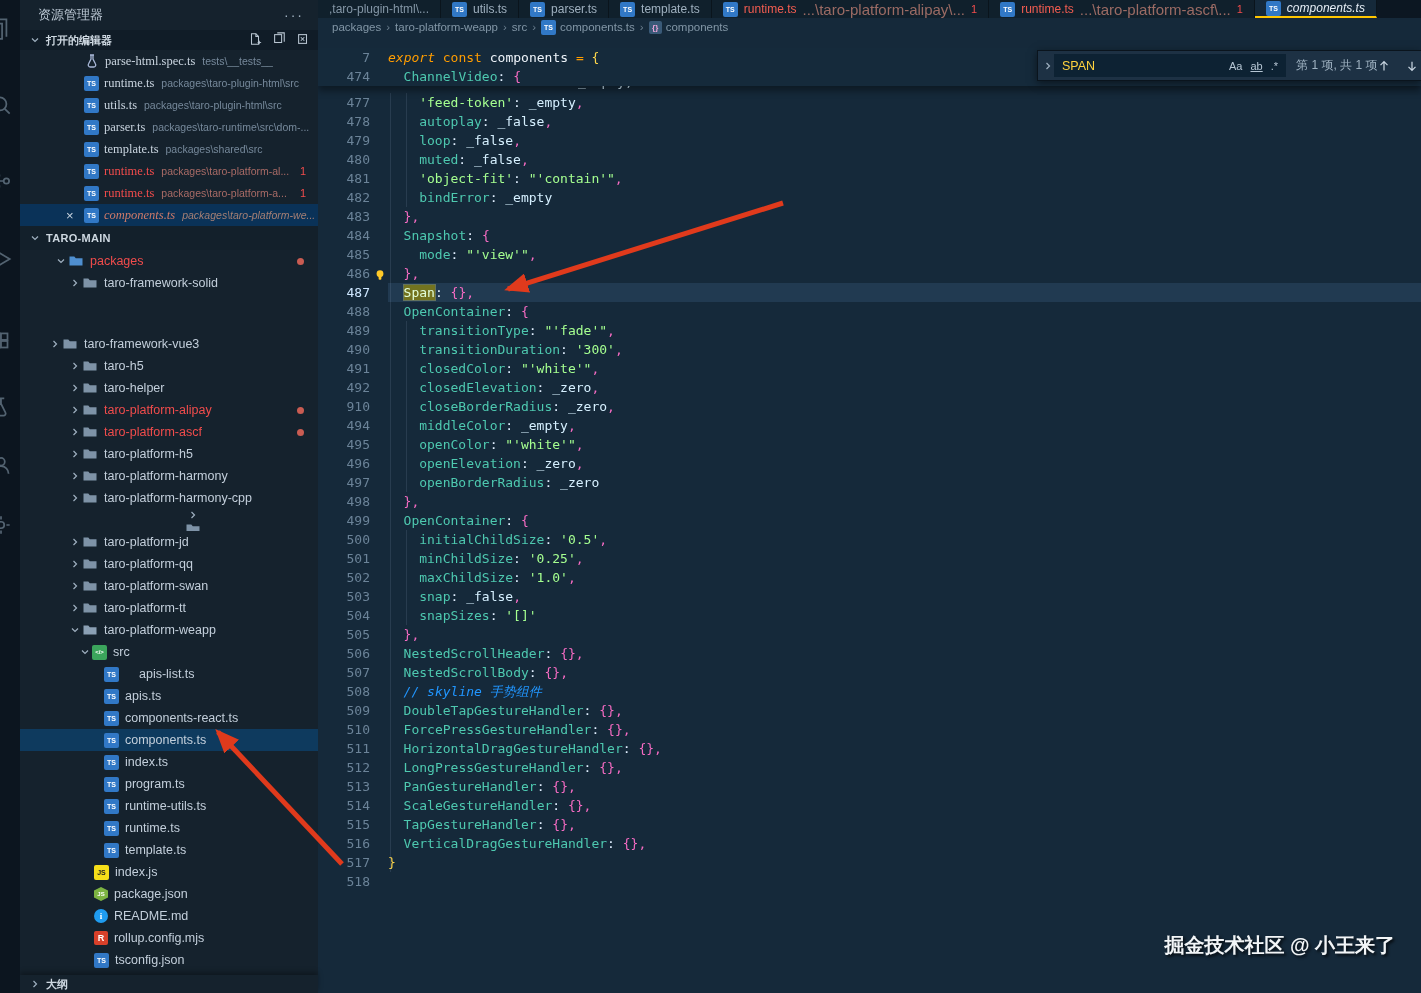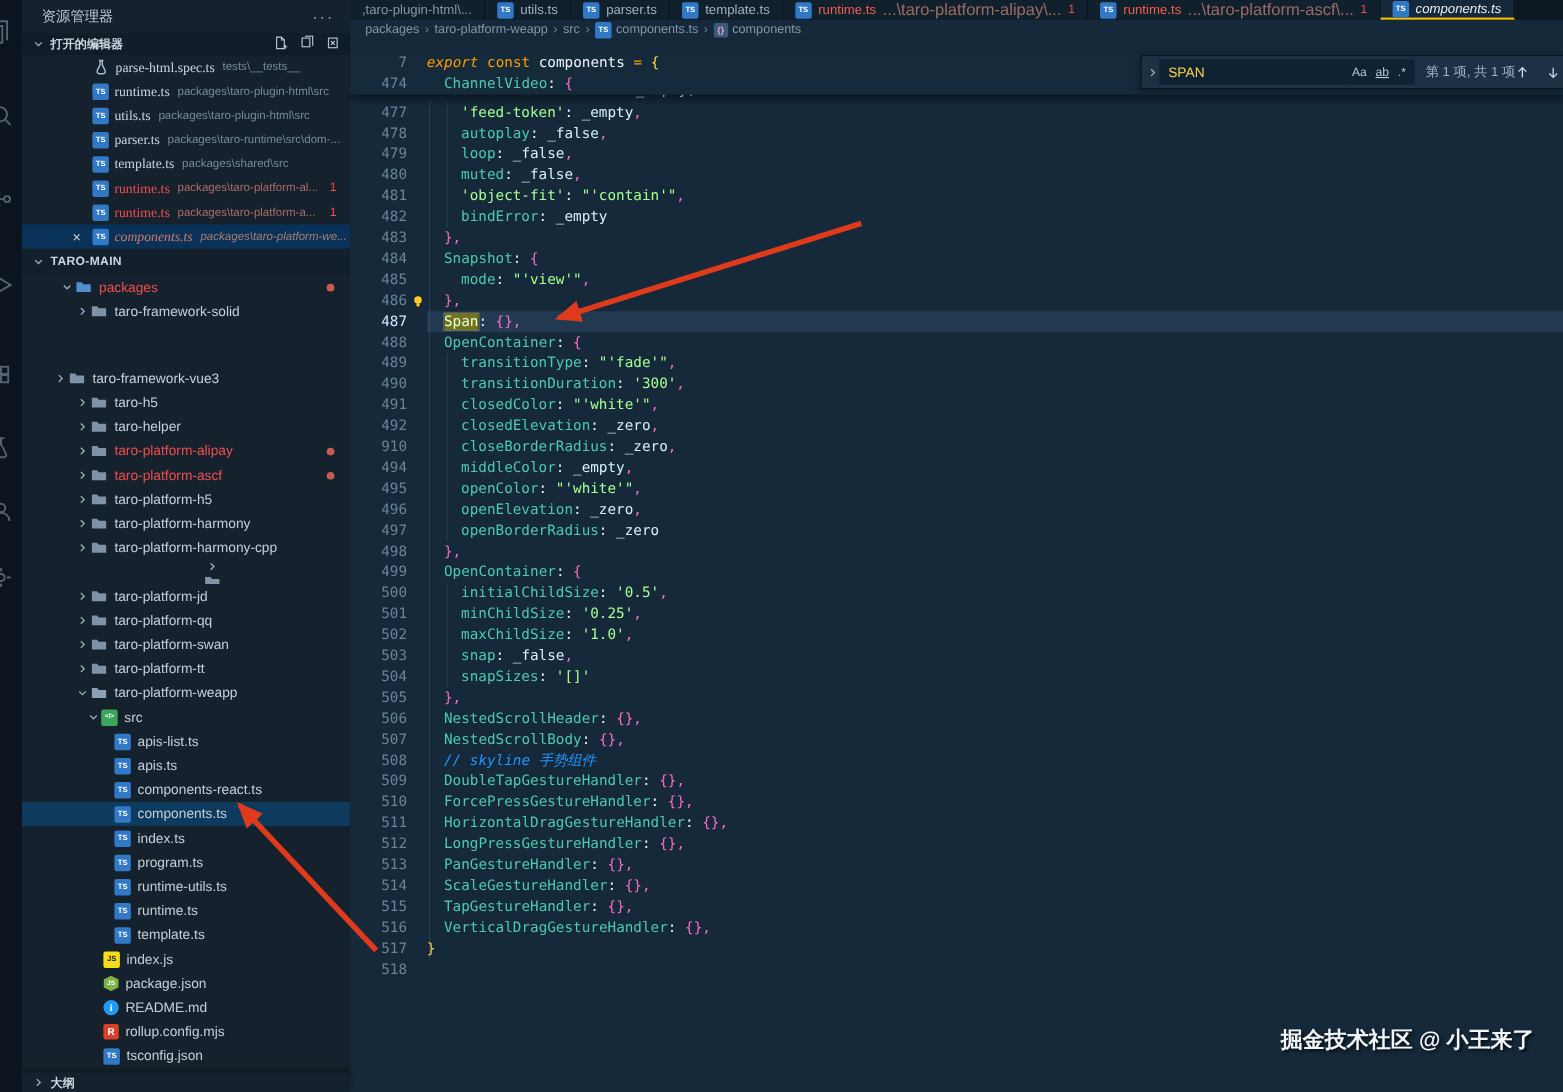--- a/index.html
+++ b/index.html
@@ -482,21 +482,21 @@
         </div>
         <div class="row tree-row" style="padding-left: 58px;">
           <span class="chev">
             <svg viewBox="0 0 16 16">
               <path d="M4 6l4 4 4-4"></path>
             </svg>
           </span>
           <span class="ic ic-src">&lt;/&gt;</span>
           <span class="tlabel">src</span>
         </div>
-        <div class="row tree-row" style="padding-left: 84px;">
+        <div class="row tree-row" style="padding-left: 84px; gap: 14px;">
           <span class="ic ic-ts">TS</span>
           <span class="tlabel">apis-list.ts</span>
         </div>
         <div class="row tree-row" style="padding-left: 84px;">
           <span class="ic ic-ts">TS</span>
           <span class="tlabel">apis.ts</span>
         </div>
         <div class="row tree-row" style="padding-left: 84px;">
           <span class="ic ic-ts">TS</span>
           <span class="tlabel">components-react.ts</span>

